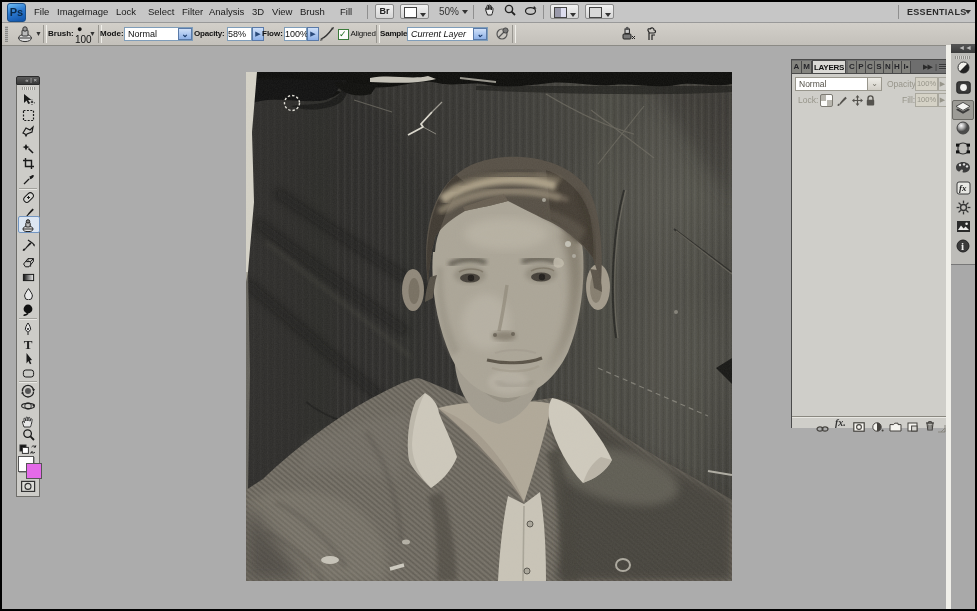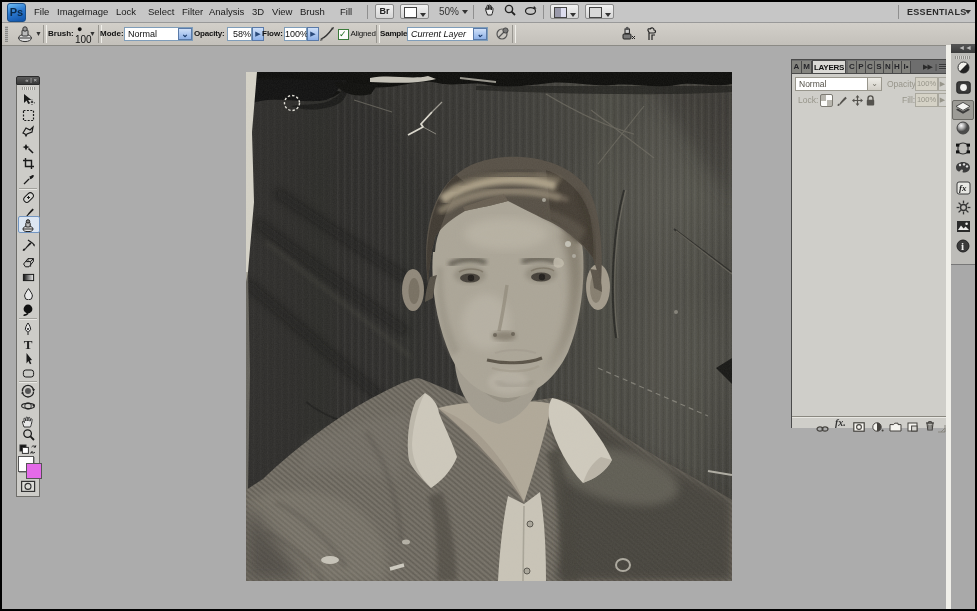--- a/index.html
+++ b/index.html
@@ -86,21 +86,21 @@
   <div class="optlabel" style="left:33px;font-size:7px;color:#333">▼</div>
   <div class="vsep" style="left:41px"></div>
   <div class="optlabel" style="left:46px;font-weight:bold">Brush:</div>
   <div class="optlabel" style="left:75px;top:-5px;font-size:9px">●</div>
   <div class="optlabel" style="left:73px;top:6px;font-size:10px">100</div>
   <div class="optlabel" style="left:87px;font-size:7px;color:#333">▼</div>
   <div class="vsep" style="left:96px"></div>
   <div class="optlabel" style="left:98px;font-weight:bold">Mode:</div>
   <div class="optbox" style="left:122px;width:69px;">Normal<span class="ddarrow">⌄</span></div>
   <div class="optlabel" style="left:192px;font-weight:bold;letter-spacing:-.2px">Opacity:</div>
-  <div class="optbox" style="left:225px;width:25px;text-align:right;padding-left:0">58%</div>
+  <div class="optbox" style="left:225px;width:25px;text-align:left;padding-left:0">58%</div>
   <div class="arrbtn" style="left:250px;">▶</div>
   <div class="optlabel" style="left:260px;font-weight:bold">Flow:</div>
   <div class="optbox" style="left:282px;width:23px;text-align:center;padding-left:0">100%</div>
   <div class="arrbtn" style="left:305px;">▶</div>
   <div class="optlabel" style="left:317px;top:3px"><svg width="17" height="16" viewBox="0 0 17 16">
         <path d="M2 13 C5 12 8 10 13 3" stroke="#333" stroke-width="1.3" fill="none"></path>
         <path d="M12 2 L15 1 L14 4 Z" fill="#333"></path>
         <path d="M1 15 L4 14 L2 12 Z" fill="#555"></path>
       </svg></div>
   <div class="optlabel" style="left:336px;letter-spacing:-.2px"><span style="display:inline-block;width:9px;height:9px;border:1px solid #3a7a3a;background:#fdfdfb;color:#1a6a1a;font-size:9px;line-height:9px;vertical-align:-1px;">✓</span> Aligned</div>

